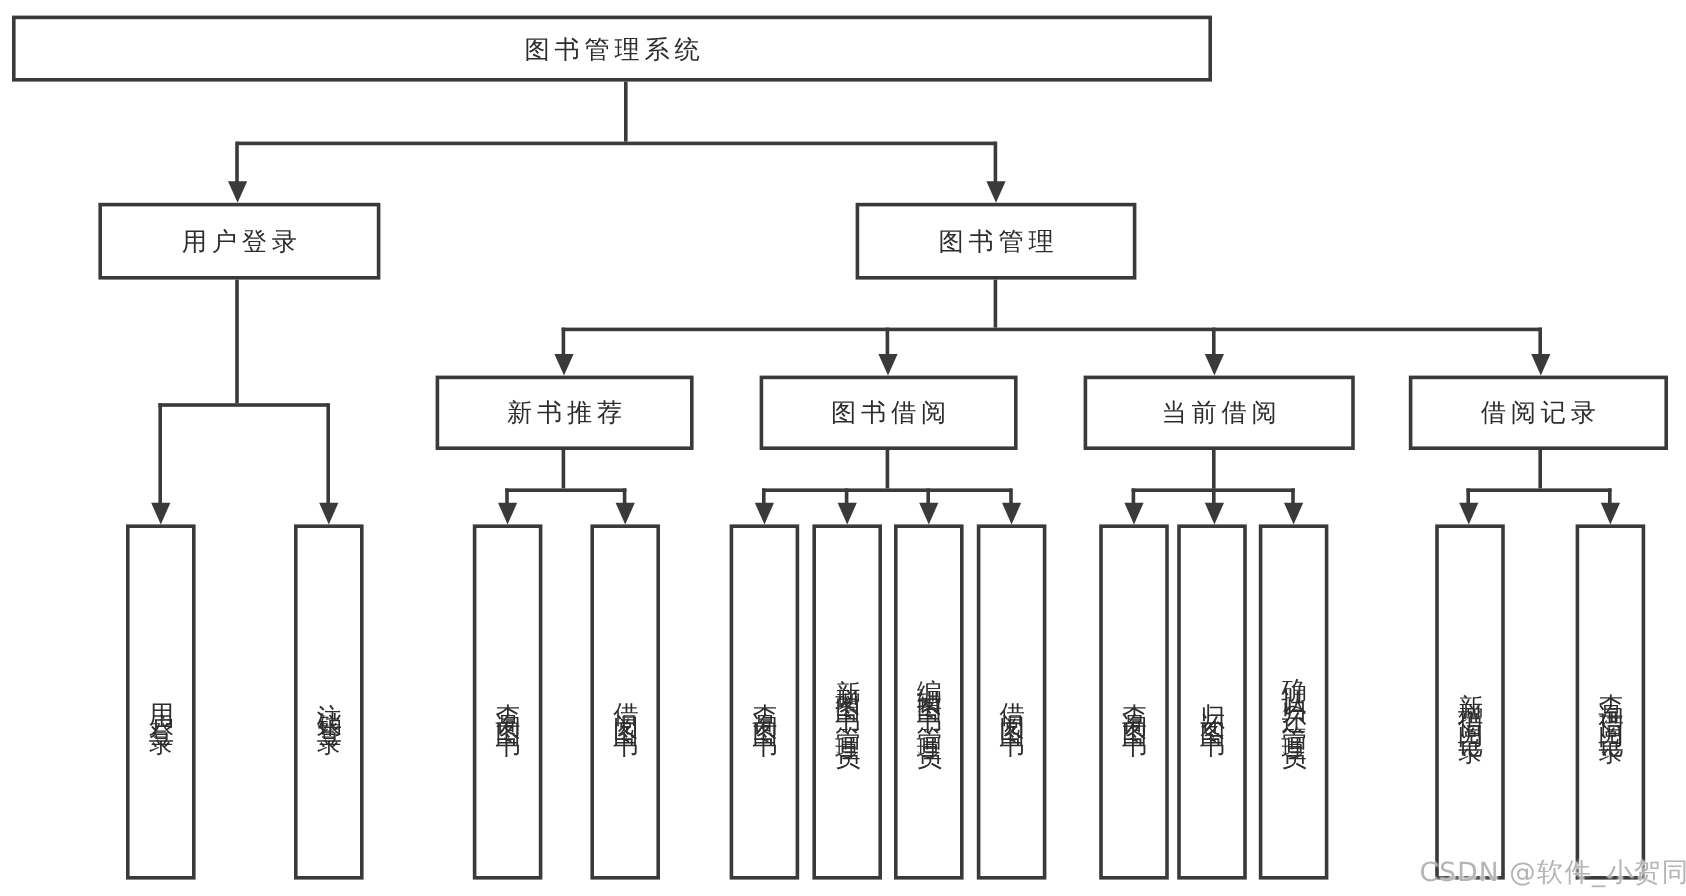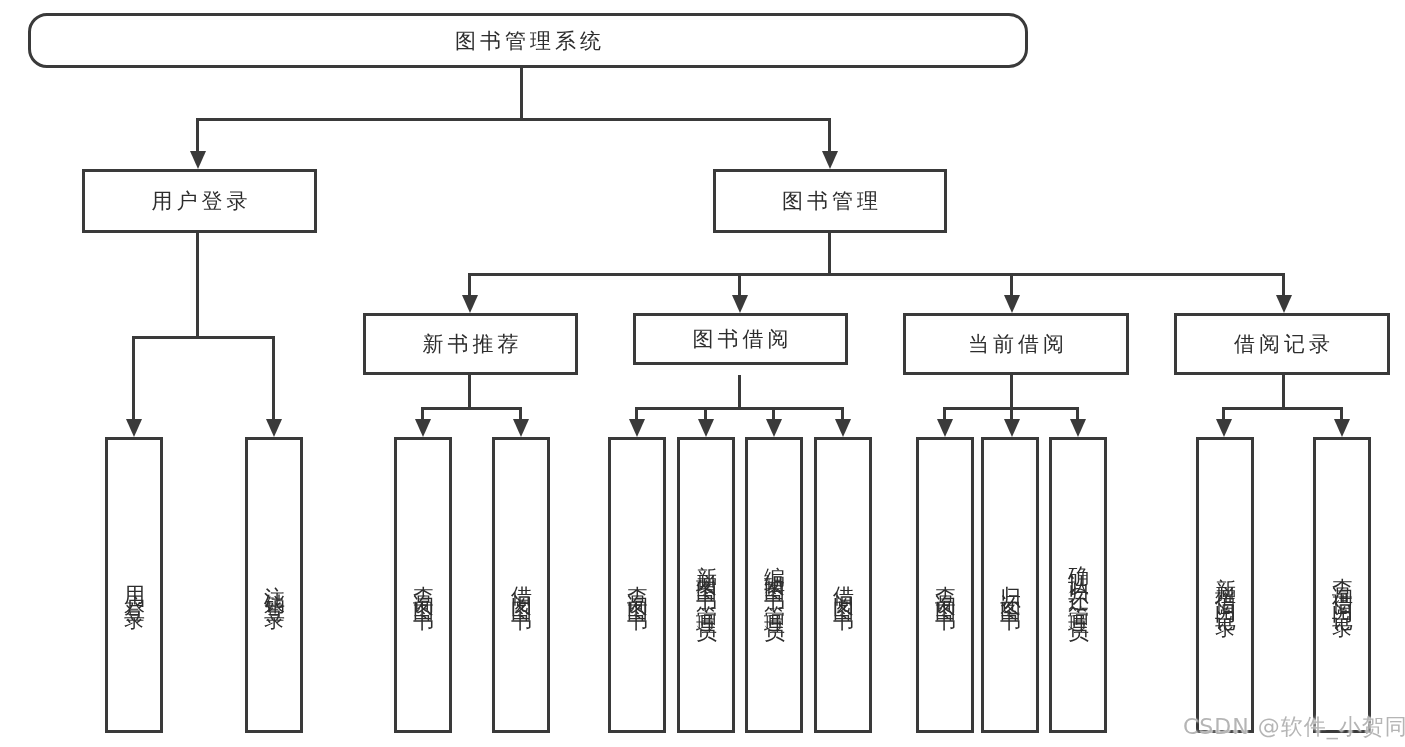--- a/index.html
+++ b/index.html
@@ -56,37 +56,37 @@
     white-space: nowrap;
     z-index: 10;
     text-shadow: 1px 1px 2px #ffffff, -1px -1px 2px #ffffff;
   }
 </style>
 </head>
 <body>
 
 <div class="canvas">
 
-  <div class="node hnode" style="left:28px; top:13px; width:1000px; height:55px;border-radius:19px;">
+  <div class="node hnode" style="left:10px; top:13px; width:1000px; height:55px;">
     <span class="lbl">图书管理系统</span>
   </div>
 
   <div class="node hnode" style="left:82px; top:169px; width:235px; height:64px;">
     <span class="lbl">用户登录</span>
   </div>
 
   <div class="node hnode" style="left:363px; top:313px; width:215px; height:62px;">
     <span class="lbl">新书推荐</span>
   </div>
 
   <div class="node hnode" style="left:713px; top:169px; width:234px; height:64px;">
     <span class="lbl">图书管理</span>
   </div>
 
-  <div class="node hnode" style="left:633px; top:313px; width:215px; height:52px;">
+  <div class="node hnode" style="left:633px; top:313px; width:215px; height:62px;">
     <span class="lbl">图书借阅</span>
   </div>
 
   <div class="node hnode" style="left:903px; top:313px; width:226px; height:62px;">
     <span class="lbl">当前借阅</span>
   </div>
 
   <div class="node hnode" style="left:1174px; top:313px; width:216px; height:62px;">
     <span class="lbl">借阅记录</span>
   </div>

